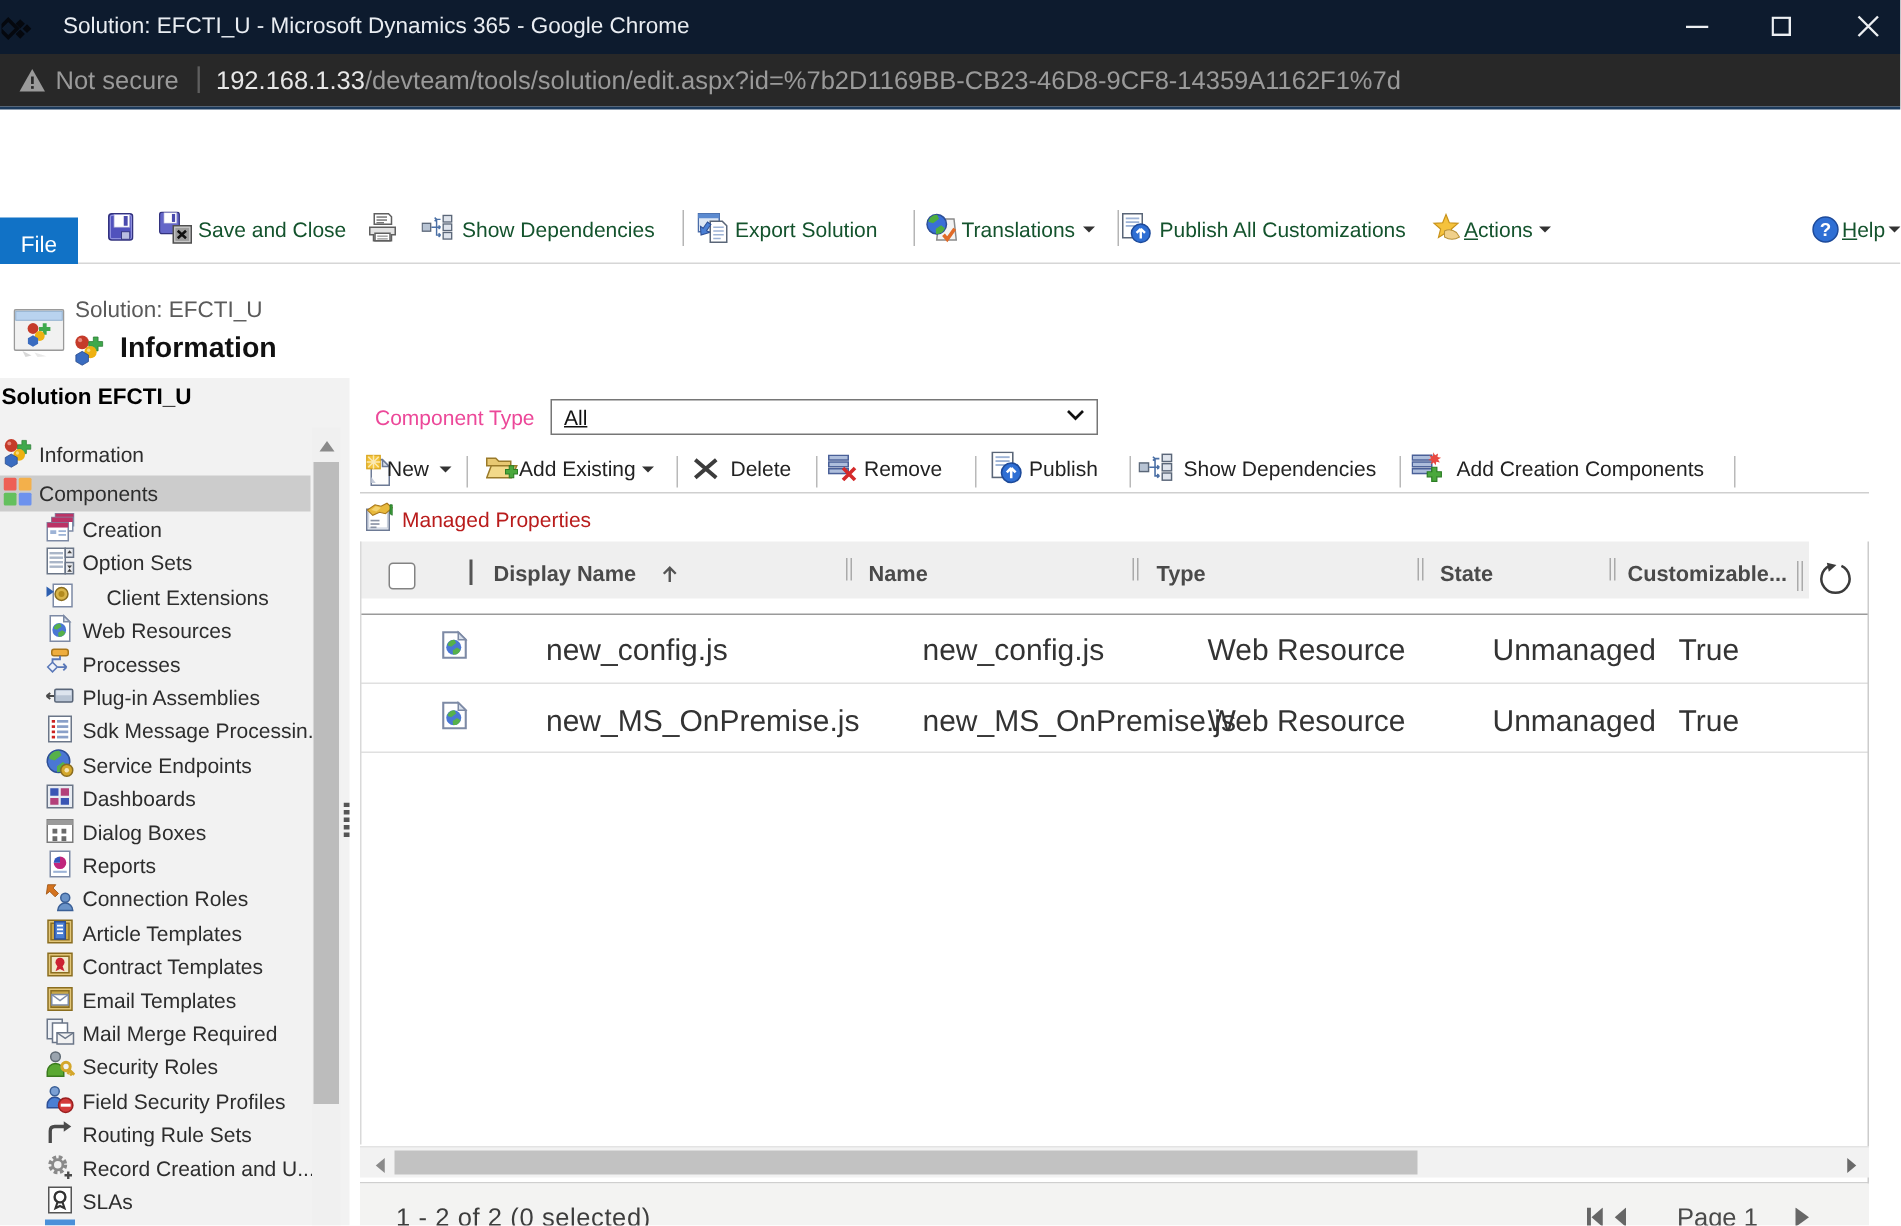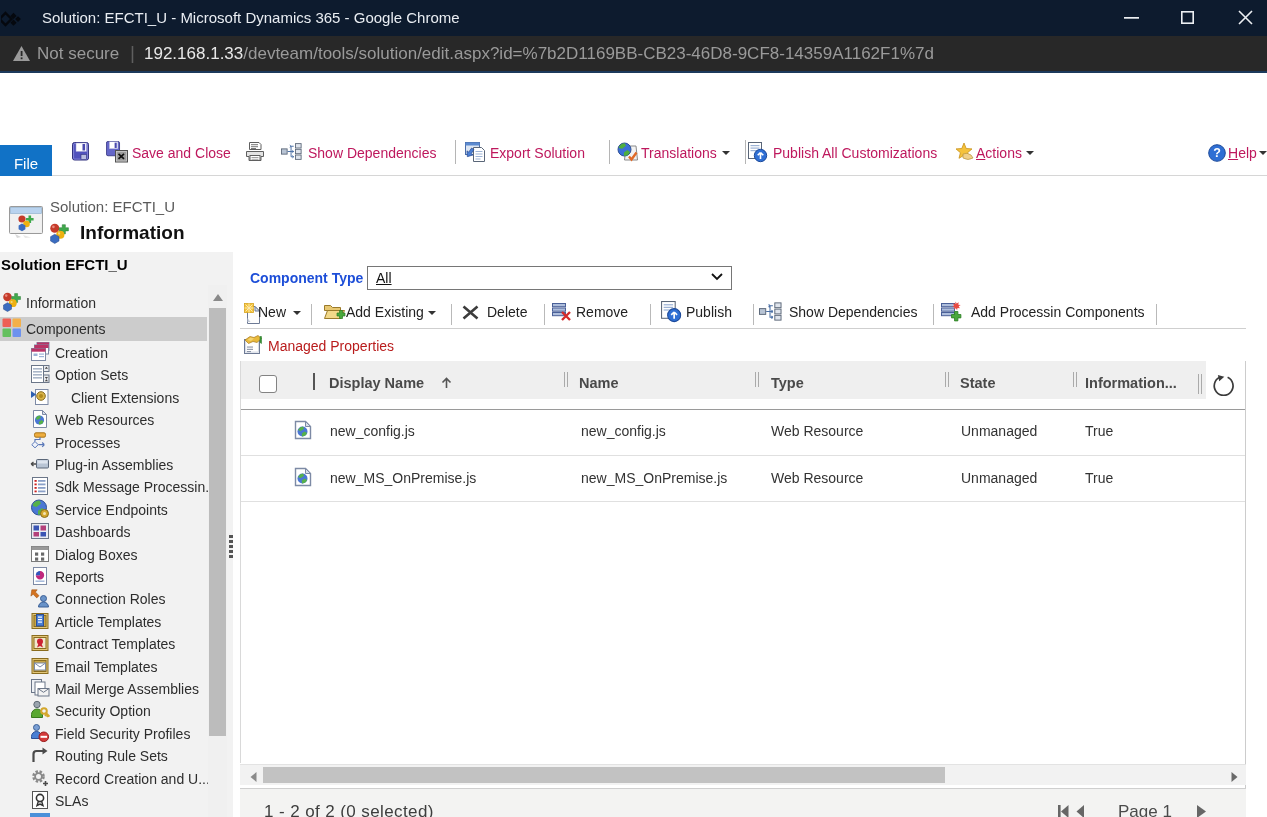--- a/index.html
+++ b/index.html
@@ -11,51 +11,51 @@
 
 #addrbar{left:0;top:36px;width:1267px;height:35px;background:#282828;}
 #addrline{left:0;top:71px;width:1267px;height:2px;background:#1c3a5c;}
 #notsec{left:37px;top:44px;color:#9a9a9a;font-size:17px;}
 #urlsep{left:130px;top:42px;color:#5f5f5f;font-size:19px;}
 #urlline{left:144px;top:44px;font-size:17px;color:#9a9a9a;white-space:nowrap;}
 
 
 #filetab{left:0;top:145px;width:52px;height:31px;background:#1172c6;color:#fff;font-size:15px;text-align:center;line-height:38px;}
 #ribbonline{left:52px;top:175px;width:1215px;height:1px;background:#d6d6d6;}
-.rtxt{top:145px;font-size:14px;color:#be185d;white-space:nowrap;}
+.rtxt{top:145px;font-size:14px;color:#14532d;white-space:nowrap;}
 .rsep{top:140px;width:1px;height:24px;background:#b5b5b5;}
 .caret{width:0;height:0;border-left:4px solid transparent;border-right:4px solid transparent;border-top:4px solid #333;}
 
 #soltitle{left:50px;top:198px;font-size:15px;color:#5a5a5a;}
 #infotitle{left:80px;top:222px;font-size:19px;font-weight:bold;color:#111;}
 
 #sidebar{left:0;top:252px;width:233px;height:565px;background:#f2f2f2;}
 #sbtitle{left:1px;top:256px;font-size:15px;font-weight:bold;color:#000;}
 .tree{font-size:14px;color:#2d2d2d;white-space:nowrap;}
 #cmphl{left:0;top:317px;width:207px;height:24px;background:#cccccc;}
 #sbsb{left:208px;top:285px;width:19px;height:532px;background:#f0f0f0;z-index:5;}
 #sbthumb{left:209px;top:308px;width:17px;height:428px;background:#bcbcbc;z-index:6;}
 #sbarrow{z-index:6;left:213px;top:294px;width:0;height:0;border-left:5px solid transparent;border-right:5px solid transparent;border-bottom:7px solid #8a8a8a;}
 
-#ctlabel{left:250px;top:270px;font-size:14px;font-weight:bold;color:#1d4ed8;}
+#ctlabel{left:250px;top:270px;font-size:14px;font-weight:normal;color:#ec4899;}
 #ctdd{left:367px;top:266px;width:363px;height:22px;border:1px solid #767676;background:#fff;}
 #ctdd span{position:absolute;left:8px;top:3px;font-size:14px;color:#111;text-decoration:underline;}
 .gtxt{top:304px;font-size:14px;color:#222;white-space:nowrap;}
 .gsep{top:304px;width:1px;height:21px;background:#b9b9b9;}
 #mpline{left:240px;top:328px;width:1006px;height:1px;background:#cfcfcf;}
 #mptxt{left:268px;top:338px;font-size:14px;color:#b91c1c;}
 
 #ghead{left:240px;top:361px;width:966px;height:38px;background:#efefef;}
 #gheadr{left:1206px;top:361px;width:39px;height:44px;background:#fff;}
 .hsep{top:372px;width:2px;height:15px;border-left:1px solid #aaa;border-right:1px solid #aaa;}
 .htxt{top:375px;font-size:14.5px;font-weight:bold;color:#4a4a4a;white-space:nowrap;}
 #gcheck{left:259px;top:375px;width:16px;height:16px;border:1.6px solid #838383;border-radius:3px;background:#fff;}
 #gridtop{left:240px;top:409px;width:1006px;height:1px;background:#9a9a9a;}
 .rowline{left:240px;width:1006px;height:1px;background:#e0e0e0;}
-.rtext{font-size:14px;color:#333;white-space:nowrap;}
+.rtext{font-size:20px;color:#333;white-space:nowrap;margin-left:34px;}
 #gridleft{left:240px;top:361px;width:1px;height:402px;background:#d9d9d9;}
 #gridright{left:1245px;top:361px;width:1px;height:430px;background:#cccccc;}
 
 #hscroll{left:240px;top:764px;width:1006px;height:20px;background:#f2f2f2;border-top:1px solid #e3e3e3;}
 #hthumb{left:263px;top:767px;width:682px;height:16px;background:#c2c2c2;}
 #statline{left:240px;top:788px;width:1006px;height:1px;background:#cfcfcf;}
 #stattxt{left:264px;top:802px;font-size:17px;color:#3d3d3d;letter-spacing:0.4px;}
 #pagetxt{left:1118px;top:802px;font-size:17px;color:#4a4a4a;}
 </style>
 </head>
@@ -211,22 +211,22 @@
 <div class="abs tree" style="left:55px;top:457px">Plug-in Assemblies</div>
 <div class="abs tree" style="left:55px;top:479px">Sdk Message Processin...</div>
 <div class="abs tree" style="left:55px;top:502px">Service Endpoints</div>
 <div class="abs tree" style="left:55px;top:524px">Dashboards</div>
 <div class="abs tree" style="left:55px;top:547px">Dialog Boxes</div>
 <div class="abs tree" style="left:55px;top:569px">Reports</div>
 <div class="abs tree" style="left:55px;top:591px">Connection Roles</div>
 <div class="abs tree" style="left:55px;top:614px">Article Templates</div>
 <div class="abs tree" style="left:55px;top:636px">Contract Templates</div>
 <div class="abs tree" style="left:55px;top:659px">Email Templates</div>
-<div class="abs tree" style="left:55px;top:681px">Mail Merge Assemblies</div>
-<div class="abs tree" style="left:55px;top:703px">Security Option</div>
+<div class="abs tree" style="left:55px;top:681px">Mail Merge Required</div>
+<div class="abs tree" style="left:55px;top:703px">Security Roles</div>
 <div class="abs tree" style="left:55px;top:726px">Field Security Profiles</div>
 <div class="abs tree" style="left:55px;top:748px">Routing Rule Sets</div>
 <div class="abs tree" style="left:55px;top:771px">Record Creation and U...</div>
 <div class="abs tree" style="left:55px;top:793px">SLAs</div>
 <div class="abs" style="left:30px;top:813px;width:20px;height:4px;background:#4a90d9"></div>
 <svg class="abs" style="left:229px;top:535px" width="5" height="24" viewBox="0 0 5 24">
   <rect y="0" width="4" height="3" fill="#555"></rect>
     <rect y="5" width="4" height="3" fill="#555"></rect>
   <rect y="10" width="4" height="3" fill="#555"></rect>
     <rect y="15" width="4" height="3" fill="#555"></rect>
@@ -458,41 +458,41 @@
 <div class="abs caret" style="left:428px;top:311px"></div>
 <div class="abs gsep" style="left:451px"></div>
 <div class="abs gtxt" style="left:487px">Delete</div>
 <div class="abs gsep" style="left:544px"></div>
 <div class="abs gtxt" style="left:576px">Remove</div>
 <div class="abs gsep" style="left:650px"></div>
 <div class="abs gtxt" style="left:686px">Publish</div>
 <div class="abs gsep" style="left:753px"></div>
 <div class="abs gtxt" style="left:789px">Show Dependencies</div>
 <div class="abs gsep" style="left:933px"></div>
-<div class="abs gtxt" style="left:971px">Add Processin Components</div>
+<div class="abs gtxt" style="left:971px">Add Creation Components</div>
 <div class="abs gsep" style="left:1156px"></div>
 <div class="abs" id="mptxt">Managed Properties</div>
 <div class="abs" id="mpline"></div>
 
 <div class="abs" id="ghead"></div>
 <div class="abs" id="gheadr"></div>
 <div class="abs" id="gcheck"></div>
 <div class="abs" style="left:313px;top:373px;width:1.5px;height:17px;background:#555"></div>
 <div class="abs htxt" style="left:329px">Display Name</div>
 <svg class="abs" style="left:441px;top:377px" width="11" height="12">
     <path d="M5.5 11 L5.5 2 M1.5 5.5 L5.5 1.5 L9.5 5.5" fill="none" stroke="#555" stroke-width="1.6"></path>
   </svg>
 <div class="abs hsep" style="left:564px"></div>
 <div class="abs htxt" style="left:579px">Name</div>
 <div class="abs hsep" style="left:755px"></div>
 <div class="abs htxt" style="left:771px">Type</div>
 <div class="abs hsep" style="left:945px"></div>
 <div class="abs htxt" style="left:960px">State</div>
 <div class="abs hsep" style="left:1073px"></div>
-<div class="abs htxt" style="left:1085px">Information...</div>
+<div class="abs htxt" style="left:1085px">Customizable...</div>
 <div class="abs hsep" style="left:1198px;top:374px;height:20px"></div>
 <svg class="abs" style="left:1212px;top:374px" width="24" height="24" viewBox="0 0 24 24">
   <path d="M15.6 3.3 A9.4 9.4 0 1 1 7.7 3.3" fill="none" stroke="#3b3b3b" stroke-width="1.7"></path>
   <path d="M5.9 1.1 L12.3 2.7 L7.2 7.2 Z" fill="#3b3b3b"></path>
 </svg>
 <div class="abs" id="gridtop"></div>
 <div class="abs rowline" style="top:455px"></div>
 <div class="abs rowline" style="top:501px"></div>
 <div class="abs" id="gridleft"></div>
 <div class="abs" id="gridright"></div>

